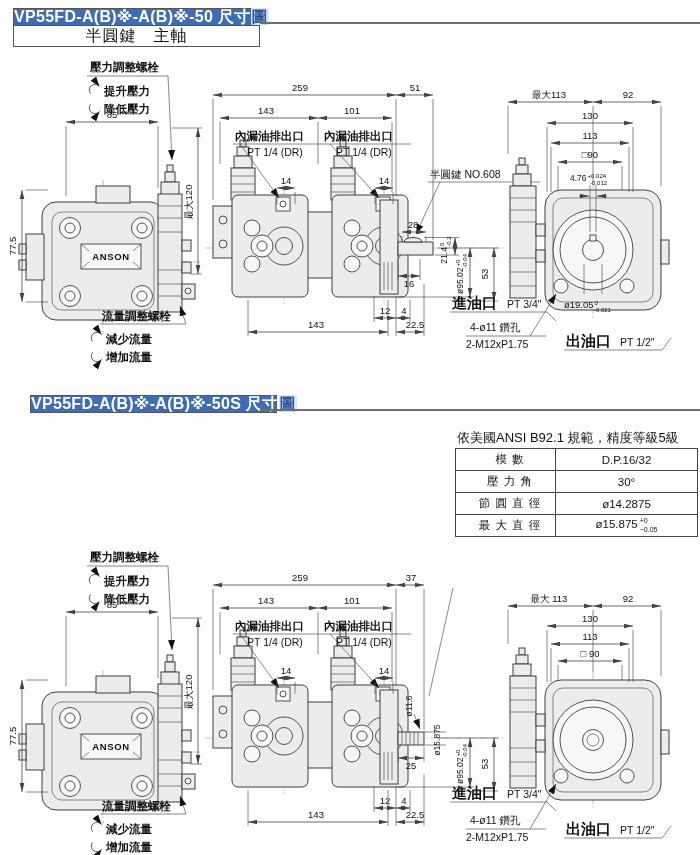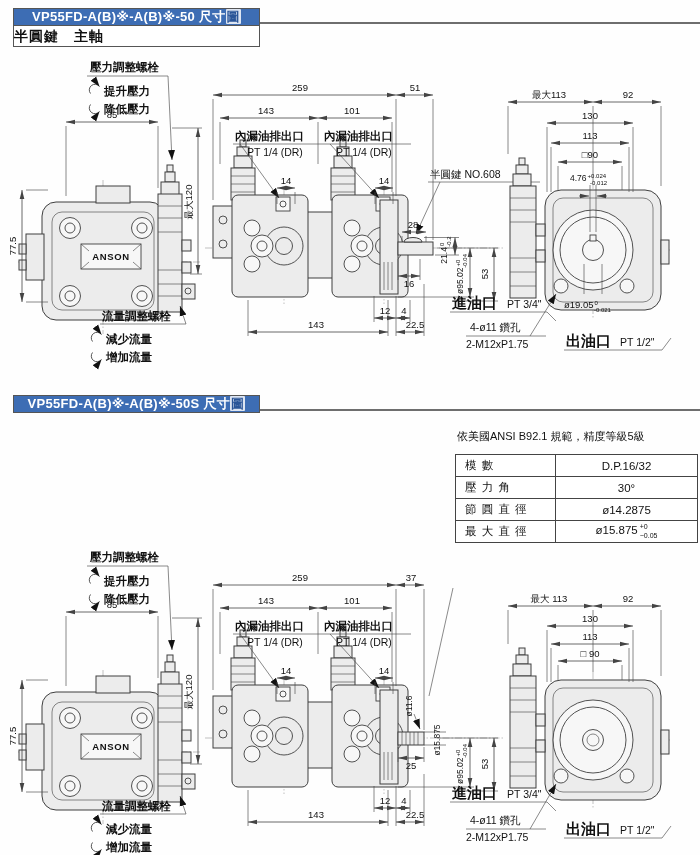--- a/index.html
+++ b/index.html
@@ -1,43 +1,43 @@
 <!DOCTYPE html>
 <html><head>
 <meta charset="utf-8">
 <style>
   html,body{margin:0;padding:0;background:#fff;}
   .page{position:relative;width:700px;height:855px;background:#fefefe;overflow:hidden;
         font-family:"Liberation Sans","DejaVu Sans",sans-serif;color:#111;}
   .sec-head{position:absolute;left:13px;width:247px;border:1.5px solid #555;background:#fff;box-sizing:border-box;}
-  .hbar{height:16px;background:#3d6db4;color:#fff;font-weight:bold;font-size:13px;
+  .hbar{height:16px;background:#3d6db4;color:#fff;font-weight:bold;font-size:16px;
         text-align:center;line-height:16px;letter-spacing:.3px;white-space:nowrap;}
   .hbar .tail{background:#dde5f2;color:#2a5598;padding:0 1px;border-radius:1px;}
-  .hsub{height:20px;line-height:20px;text-align:left;font-weight:bold;font-size:14px;
+  .hsub{height:20px;line-height:20px;text-align:center;font-weight:normal;font-size:16px;
         border-top:1px solid #555;letter-spacing:1px;}
   .hrule{position:absolute;height:2px;background:#6e6e6e;}
   svg{position:absolute;left:0;}
   .t{font-family:"Liberation Sans","DejaVu Sans",sans-serif;fill:#111;}
   .d{font-size:9.5px;} .d8{font-size:8.5px;} .tol{font-size:6px;}
   .dm{text-anchor:middle;}
   .lb{font-size:11.5px;font-weight:bold;}
   .lb2{font-size:10.5px;}
   .big{font-size:15px;font-weight:bold;}
   .logo{font-size:9.5px;font-weight:bold;letter-spacing:.6px;text-anchor:middle;}
   .f{fill:#ececec;stroke:#3f3f3f;stroke-width:1;}
   .fw{fill:#f7f7f7;stroke:#3f3f3f;stroke-width:.9;}
   .s{stroke:#3f3f3f;stroke-width:.9;fill:none;}
   .th{stroke:#4a4a4a;stroke-width:.65;fill:none;}
   .dim{stroke:#444;stroke-width:.8;fill:none;}
   .cl{stroke:#999;stroke-width:.6;fill:none;stroke-dasharray:7 2 1.5 2;}
   
   .spec{position:absolute;left:455px;top:429px;width:243px;}
-  .spec-cap{font-size:11px;margin:0 0 10px 2px;white-space:nowrap;}
+  .spec-cap{font-size:13px;margin:0 0 1px 2px;white-space:nowrap;}
   .spec table{border-collapse:collapse;width:100%;border:1.5px solid #444;background:#fff;}
-  .spec td{border:1px solid #444;height:21px;font-size:11.5px;padding:0;}
+  .spec td{border:1px solid #444;height:21px;font-size:11.5px;padding:0;text-align:center;}
   .spec td.l{width:90px;padding-left:9px;letter-spacing:1px;}
   .spec td.v{text-align:center;}
   .spec td.v.nine{font-size:14px;font-weight:bold;}
   .tolstack{display:inline-flex;flex-direction:column;font-size:7px;line-height:1.15;
             vertical-align:middle;margin-left:2px;text-align:left;}
 </style>
 </head>
 <body>
 
 <div class="page">
@@ -383,21 +383,21 @@
 
       <g>
         <text class="t big" x="566" y="302">出油口</text>
         <text class="t lb2" x="620" y="302">PT 1/2"</text>
         <line class="th" x1="564" y1="306" x2="662" y2="306"></line>
           <line class="th" x1="662" y1="306" x2="671" y2="294"></line>
       </g>
     </g>
   </svg>
 
-  <div class="sec-head" style="top:395px;">
+  <div class="sec-head" style="top:395px;margin-left:17px;">
     <div class="hbar"><span>VP55FD-A(B)※-A(B)※-50S 尺寸</span><span class="tail">圖</span></div>
   </div>
   <div class="hrule" style="top:409px;left:260px;width:440px;"></div>
 
   <div class="spec">
     <div class="spec-cap">依美國ANSI B92.1 規範，精度等級5級</div>
     <table>
       <tbody>
           <tr>
             <td class="l">模 數</td>

